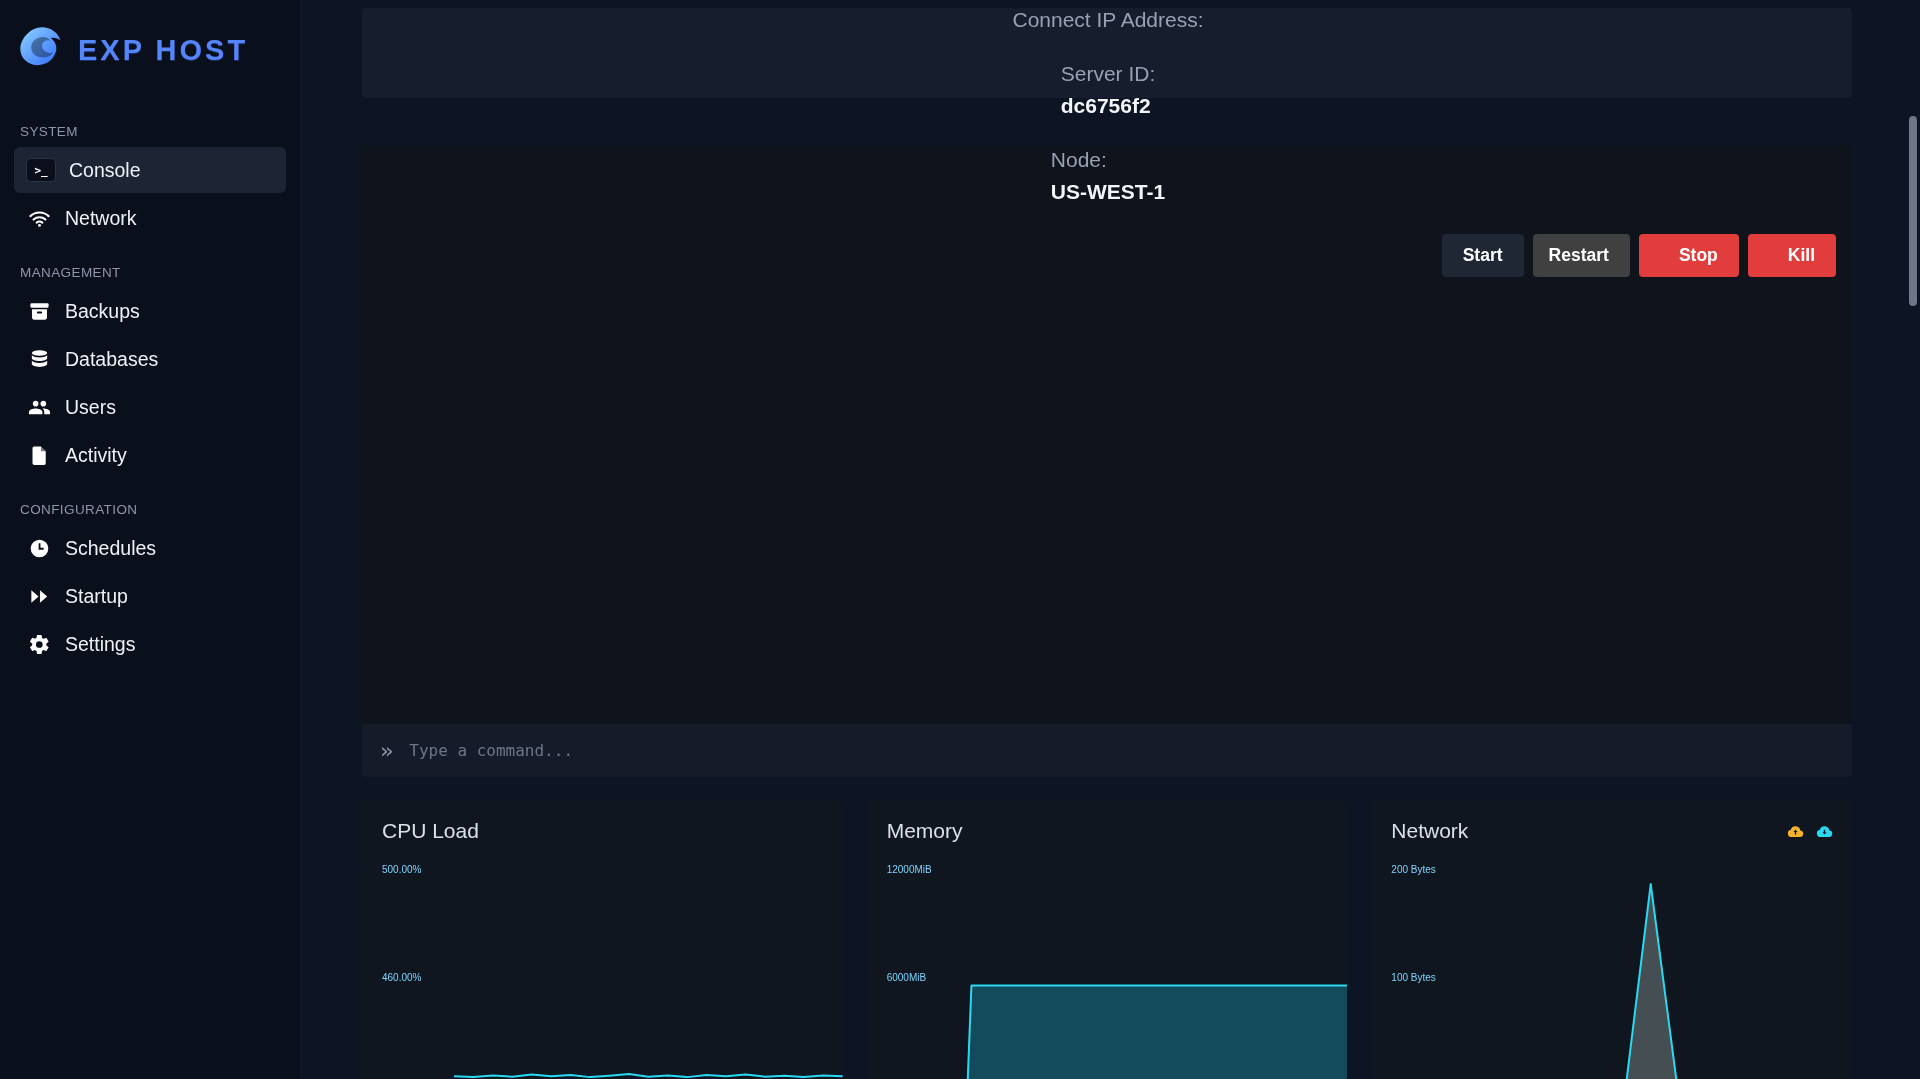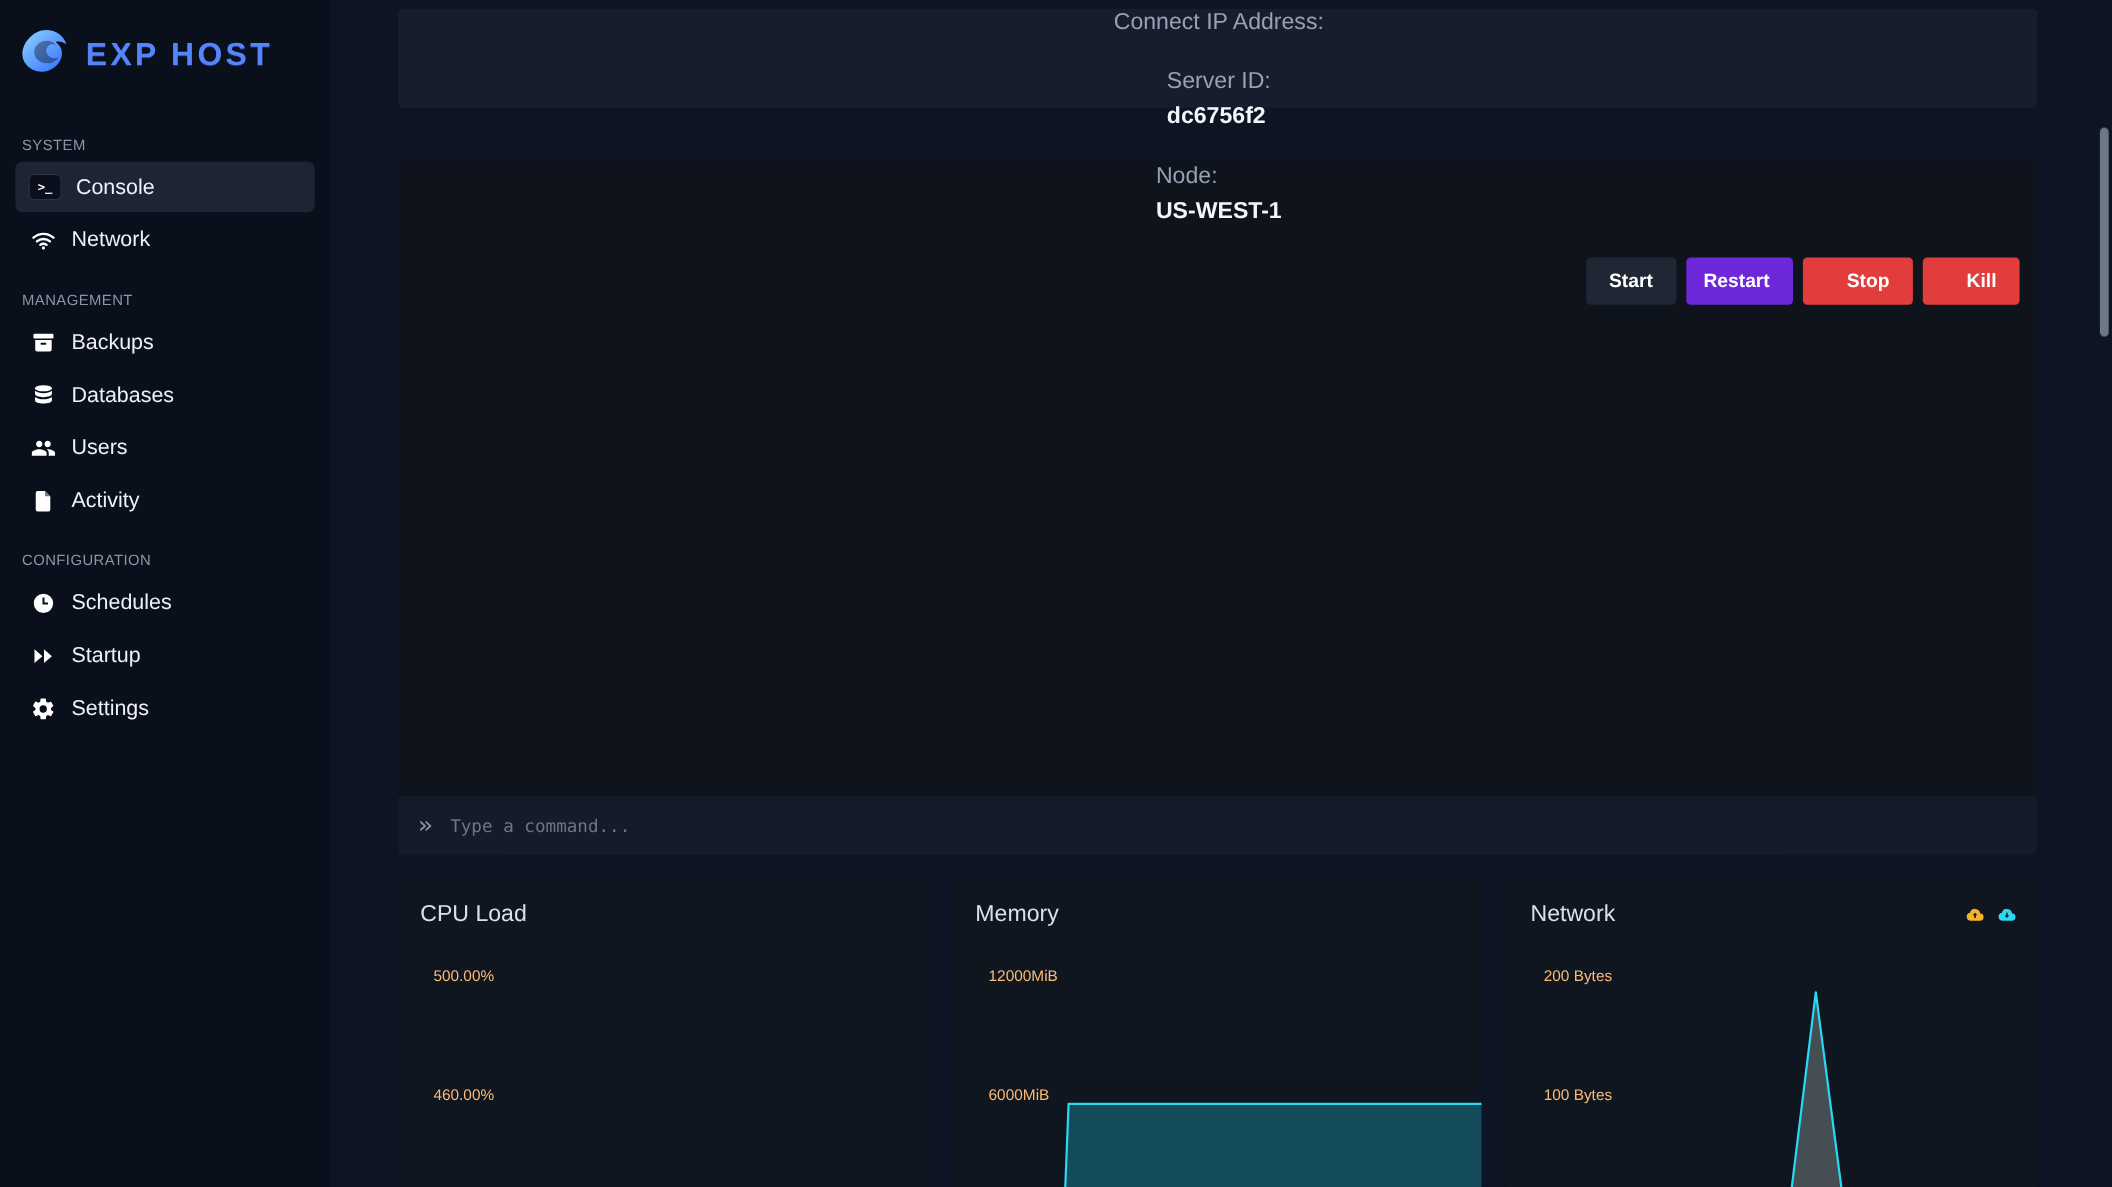--- a/index.html
+++ b/index.html
@@ -51,21 +51,21 @@
   .info-group { display:flex; flex-direction:column; justify-content:flex-start; gap:8px; height:56px; }
   .info-label { color:#98a1b3; font-size:21px; }
   .info-value { color:#f2f5f9; font-size:21px; font-weight:700; }
   .header-actions { margin-left:auto; display:flex; gap:9px; }
   .btn {
     border:none; border-radius:4px; padding:11px 21px;
     font-family:"Liberation Sans", sans-serif;
     font-size:17.5px; font-weight:600; color:#ffffff; cursor:pointer;
   }
   .btn-neutral { background:#1f2735; }
-  .btn-amber   { background:#6d28d9;padding-left:16px; }
+  .btn-amber   { background:#404040;padding-left:16px; }
   .btn-red     { background:#e23d3d;padding-left:40px; }
   
   .console-panel {
     margin-top:48px; background:#0e131c; border-radius:4px;
     height:631px; display:flex; flex-direction:column; overflow:hidden;
   }
   .console-output { flex:1; }
   .console-input-bar {
     height:53px; background:#151b29;
     display:flex; align-items:center; gap:16px; padding:0 18px;
@@ -75,29 +75,29 @@
     flex:1; background:transparent; border:none; outline:none;
     font-family:"DejaVu Sans Mono", monospace; font-size:16px; color:#ec4899;
   }
   .command-input::placeholder { color:#6d7687; }
   
   .cards-row { margin-top:22px; display:flex; gap:24px; }
   .card {
     flex:1; background:#0f1620; border-radius:4px;
     height:360px; padding:20px 0 0 20px; overflow:hidden;
   }
-  .card-head { display:flex; align-items:center; justify-content:space-between; padding-right:18px; margin-bottom:44px;text-align:right; }
+  .card-head { display:flex; align-items:center; justify-content:space-between; padding-right:18px; margin-bottom:26px;text-align:right; }
   .card-title { font-size:21px; color:#dbe0e8; font-weight:500; }
   .card-head-icons { display:flex; gap:10px; }
   .cloud-icon { width:19px; height:19px; }
   .plot-row { display:flex; }
   .ytick-col { position:relative; width:72px; flex-shrink:0; height:215px; }
   .ytick {
-    position:absolute; left:12px; transform:translateY(-50%);
-    font-size:14px; color:#fdba74; white-space:nowrap;
+    position:absolute; left:0; transform:translateY(-50%);
+    font-size:10px; color:#7dd3fc; white-space:nowrap;
   }
   .ytick.t0 { top:0; } .ytick.t1 { top:50%; } .ytick.t2 { top:100%; }
   .plot { flex:1; height:215px; }
   .plot svg { width:100%; height:100%; display:block; }
   
   .scrollbar-thumb {
     position:fixed; right:3px; top:116px;
     width:8px; height:190px; border-radius:4px; background:#6e7787;
   }
 </style>

